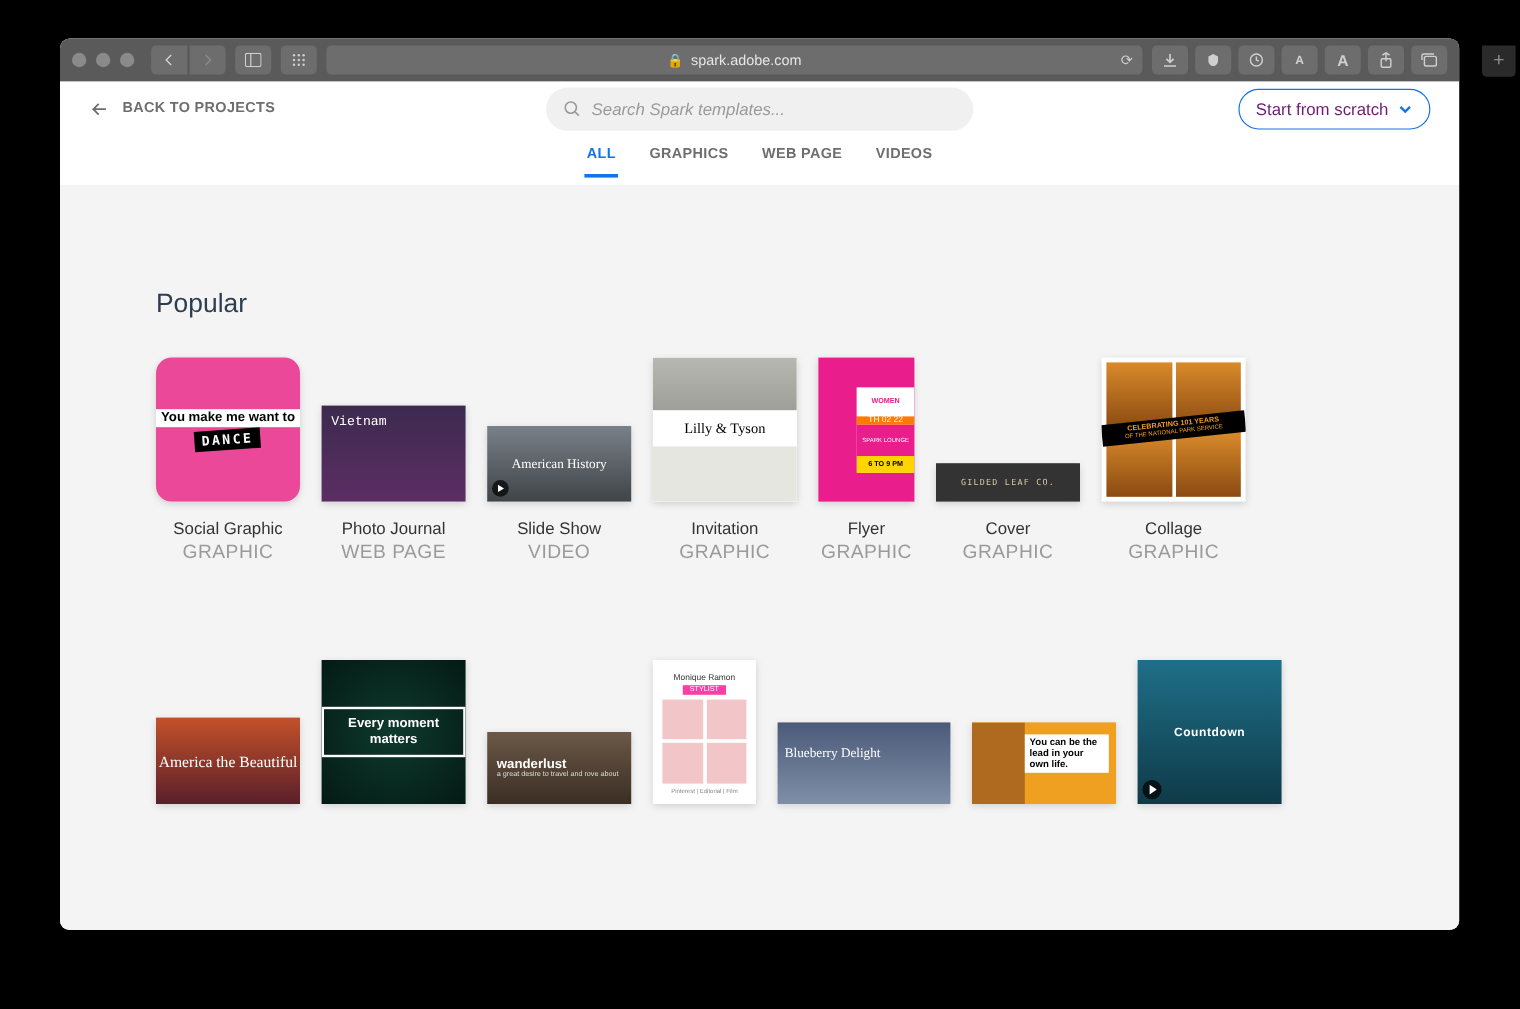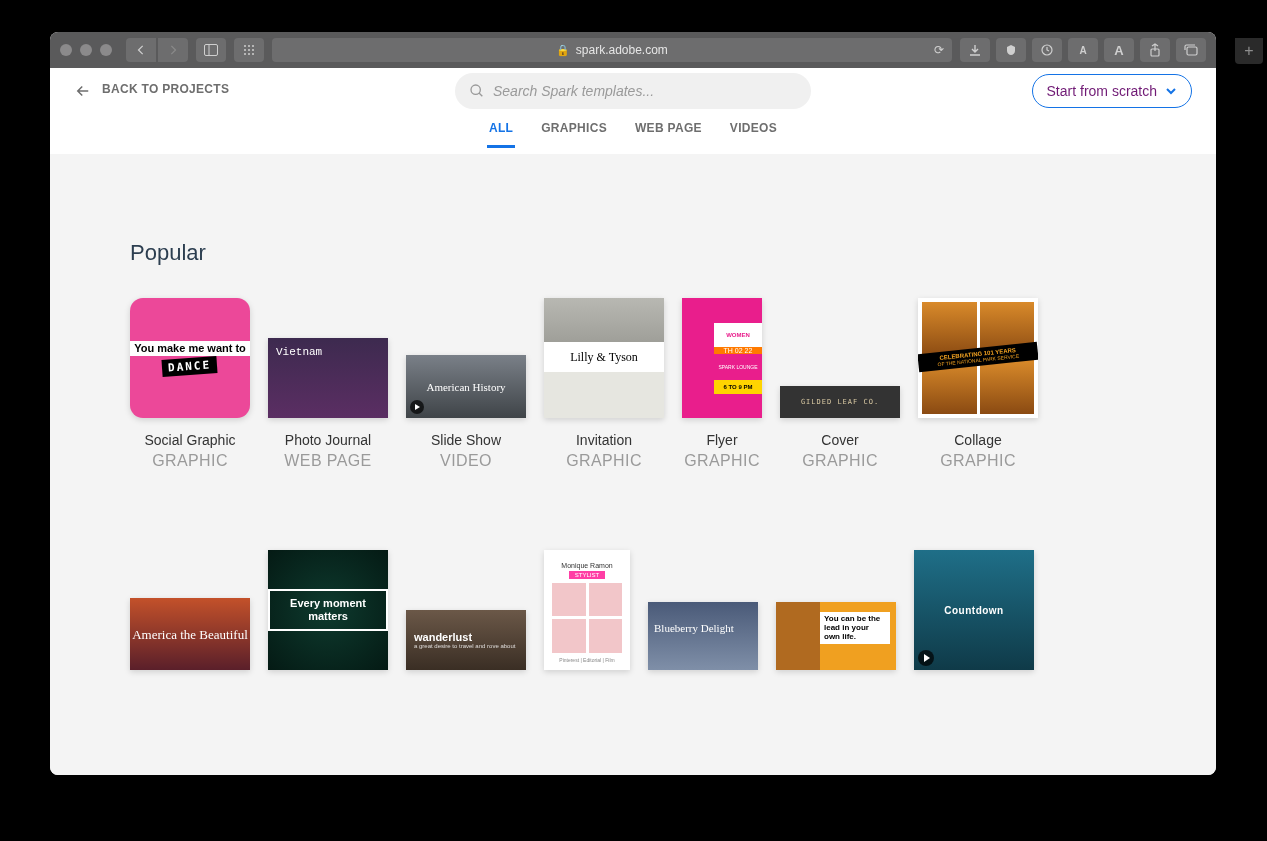--- a/index.html
+++ b/index.html
@@ -188,21 +188,21 @@
   .s2 { width:120px; height:72px; background: linear-gradient(#c3512a,#5a1f2a); font-family: 'Brush Script MT', cursive; font-size:13px; text-align:center; line-height:1;}
   .s3 { width:120px; height:60px; background: linear-gradient(#6b5848,#3a2e24); text-align:left; padding:8px; flex-direction:column; align-items:flex-start;}
   .s3 .t{font-weight:600;font-size:11px;}
   .s3 .st{font-size:6px; opacity:.8;}
   .s4 { width:86px; height:120px; background:#fff; color:#000; flex-direction:column;}
   .s4 .hd{font-size:7px; color:#333; margin-top:4px;}
   .s4 .btn{background:#ff3ea5; color:#fff; font-size:6px; padding:1px 6px; margin-top:2px;}
   .s4 .grid{display:grid; grid-template-columns:1fr 1fr; gap:3px; width:70px; height:70px; margin-top:4px;}
   .s4 .grid div{background:#f2c6c9;}
   .s4 .ft{font-size:5px;color:#888;margin-top:4px;}
-  .s5 { width:110px; height:68px; background: linear-gradient(#4a5a78,#7f8fa8);}
+  .s5 { width:144px; height:68px; background: linear-gradient(#4a5a78,#7f8fa8);}
   .s5 .label{position:absolute;left:6px;top:20px;font-family:'Brush Script MT',cursive;color:#fff;font-size:11px;}
   .s6 { width:120px; height:68px; background:#f0a020; color:#000;}
   .s6 .txt{background:#fff;padding:3px 4px;font-weight:700;font-size:8px;line-height:1.1;position:absolute;right:6px;top:10px;width:70px;}
   .s6 .pic{position:absolute;left:0;top:0;bottom:0;width:44px;background:#b06a20;}
   .s7 { width:120px; height:120px; background: linear-gradient(#1f6f88,#0f3a48);}
   .s7 .txt{font-weight:800;font-size:10px;letter-spacing:.5px;}
   .s7 .play { position:absolute; left:4px; bottom:4px; width:16px; height:16px; border-radius:50%; background:rgba(0,0,0,.7); display:flex; align-items:center; justify-content:center;}
   .s7 .play::after { content:''; border-left:6px solid #fff; border-top:4px solid transparent; border-bottom:4px solid transparent; margin-left:1px;}
 
   .plus-tab {

